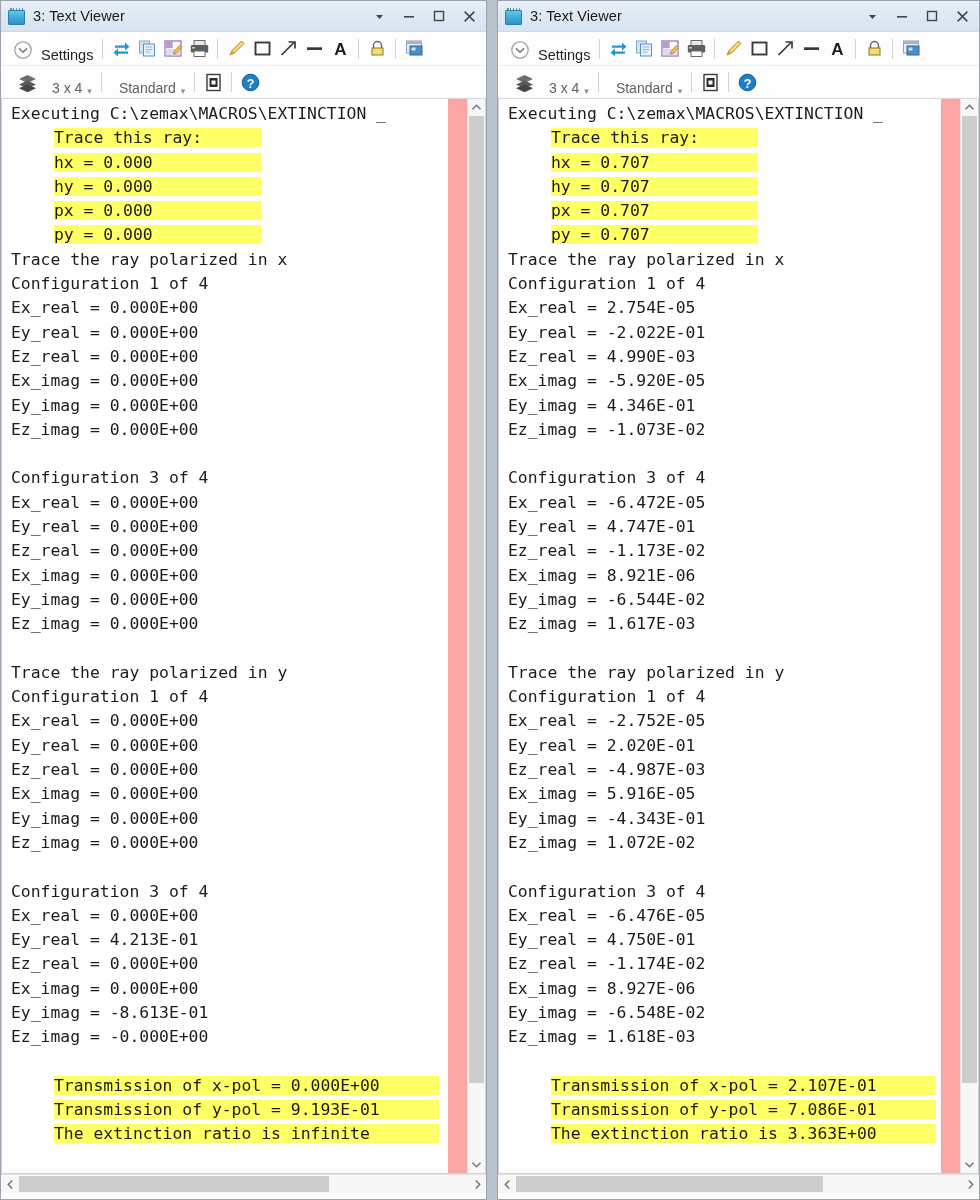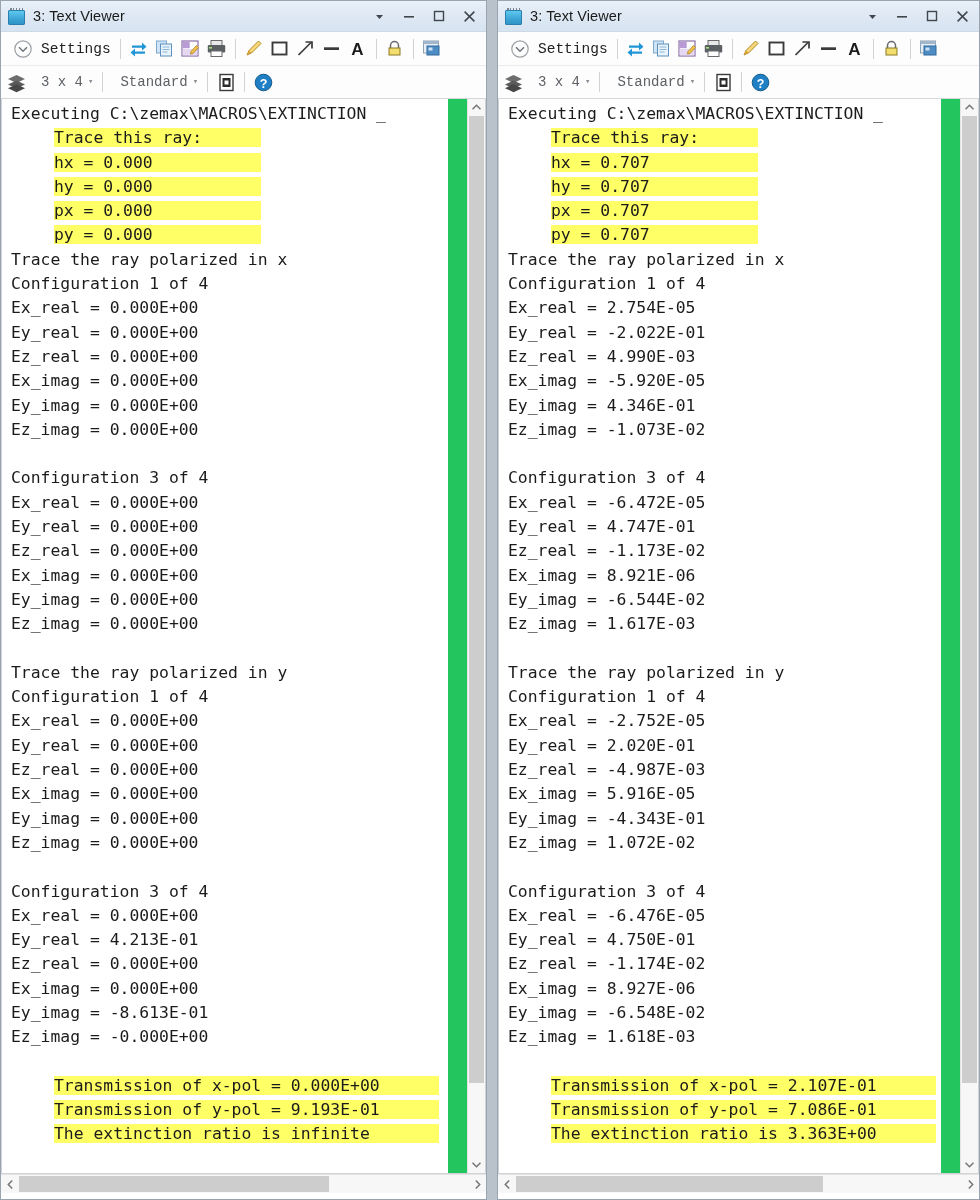--- a/index.html
+++ b/index.html
@@ -103,30 +103,29 @@
   }
   .toolbar.row1 {
     height: 34px;
     flex: 0 0 34px;
     padding: 0 5px;
     border-bottom: 1px solid #ececec;
   }
   .toolbar.row2 {
     height: 33px;
     flex: 0 0 33px;
-    padding: 0 2px;
+    padding: 0 13px;
     border-bottom: 1px solid #d7d7d7;
   }
   .tb-item {
     display: flex;
-    align-items: center;
+    align-items: flex-end;
     height: 28px;
     padding: 0 4px;
     cursor: default;
-    font-family: Liberation Mono, monospace;
   }
   .tb-sep {
     width: 1px;
     height: 20px;
     background: #d2d2d2;
     margin: 0 5px;
     flex: 0 0 1px;
   }
   .settings-label {
     font-size: 14.5px;
@@ -152,21 +151,21 @@
     align-items: center;
     justify-content: center;
     flex: 0 0 26px;
   }
   .icon-box svg { display: block; }
 
   
   .content {
     flex: 1 1 auto;
     position: relative;
-    background: #22c55e;
+    background: #fca5a5;
     border: 1px solid #cfd3d8;
     border-top: none;
     display: flex;
     overflow: hidden;
     box-sizing: border-box;
     gap: 19px;
   }
   .textpane {
     flex: 1 1 auto;
     position: relative;

